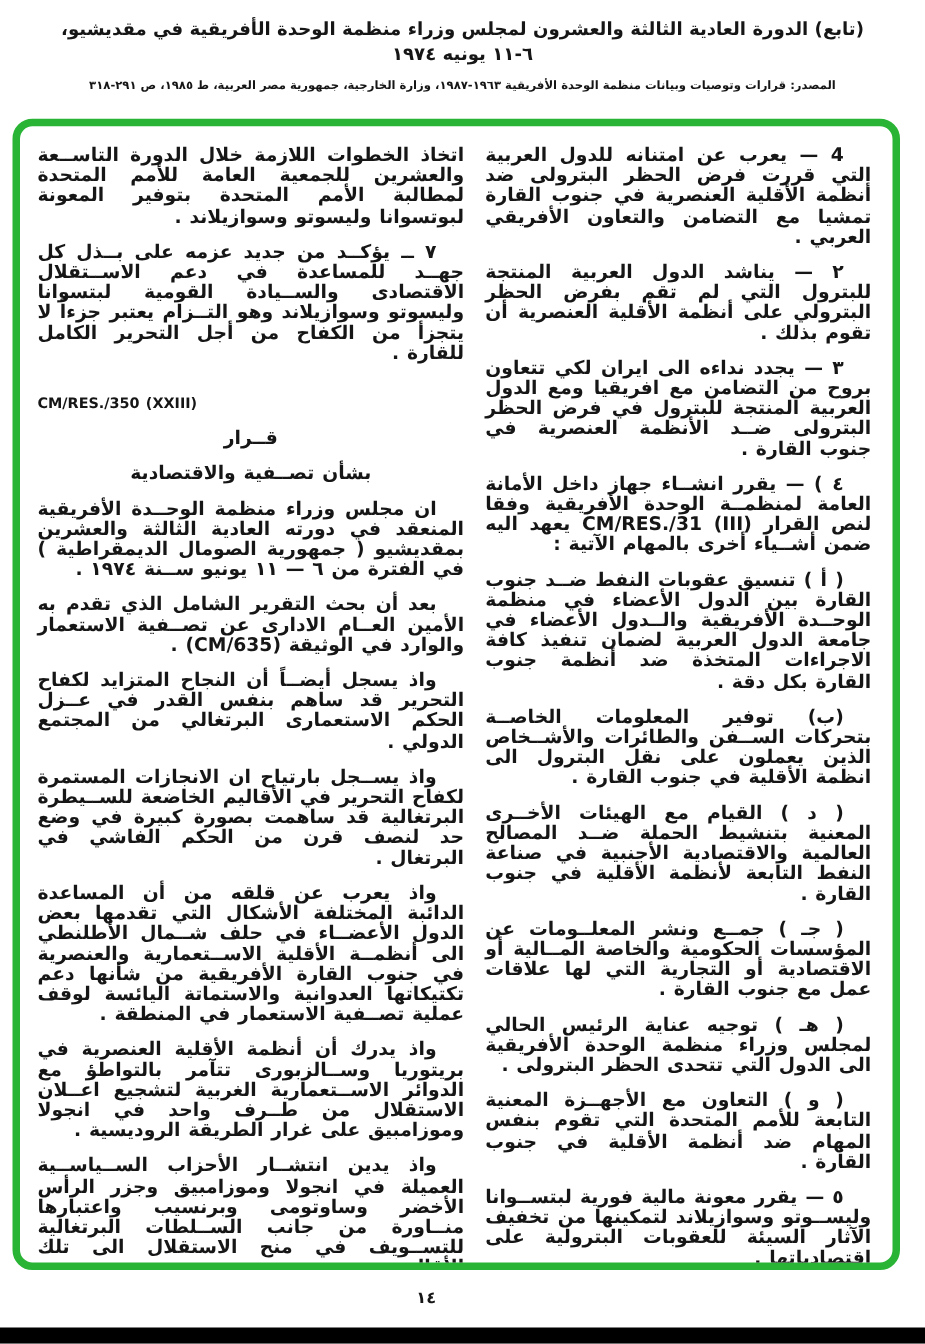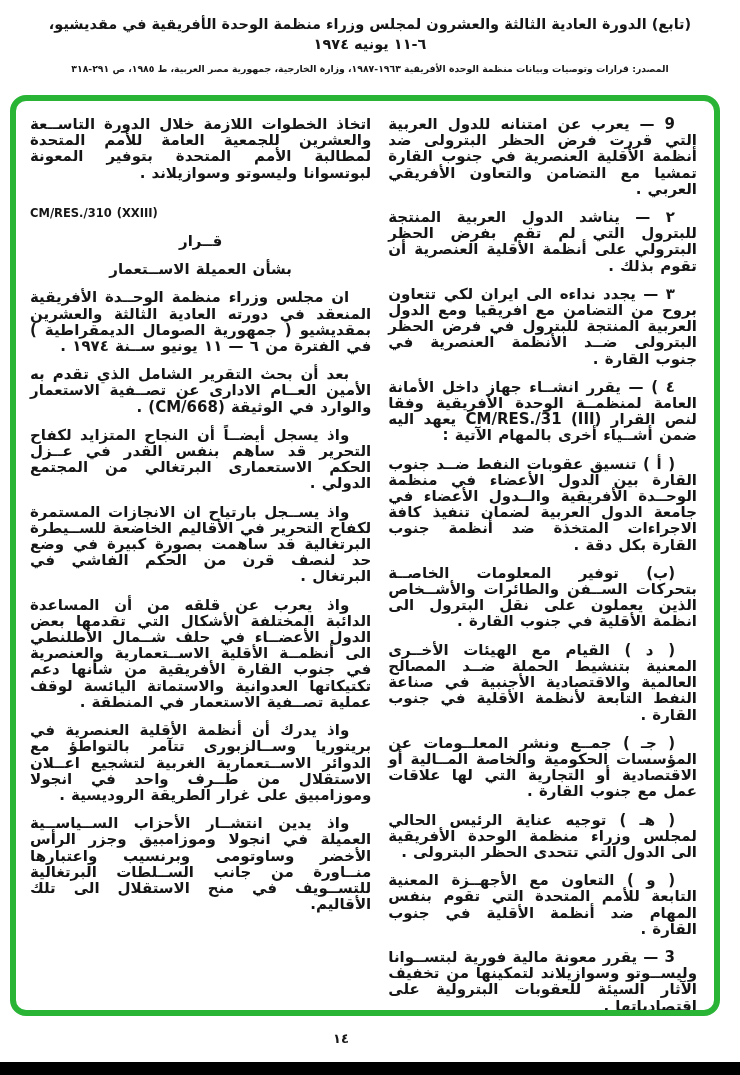--- a/index.html
+++ b/index.html
@@ -54,40 +54,41 @@
 <body>
 
 <div class="page-header">
   <div class="title">(تابع) الدورة العادية الثالثة والعشرون لمجلس وزراء منظمة الوحدة الأفريقية في مقديشيو، ٦-١١ يونيه ١٩٧٤</div>
   <div class="source">المصدر: قرارات وتوصيات وبيانات منظمة الوحدة الأفريقية ١٩٦٣-١٩٨٧، وزارة الخارجية، جمهورية مصر العربية، ط ١٩٨٥، ص ٢٩١-٣١٨</div>
 </div>
 
 <div class="frame">
   <div class="columns">
     <div class="col col-right" id="column-right">
-        <p class="para indent">9 — يعرب عن امتنانه للدول العربية التي قررت فرض الحظر البترولى ضد أنظمة الأقلية العنصرية في جنوب القارة تمشيا مع التضامن والتعاون الأفريقي العربي .</p>
+        <p class="para indent">4 — يعرب عن امتنانه للدول العربية التي قررت فرض الحظر البترولى ضد أنظمة الأقلية العنصرية في جنوب القارة تمشيا مع التضامن والتعاون الأفريقي العربي .</p>
         <p class="para indent">٢ — يناشد الدول العربية المنتجة للبترول التي لم تقم بفرض الحظر البترولي على أنظمة الأقلية العنصرية أن تقوم بذلك .</p>
         <p class="para indent">٣ — يجدد نداءه الى ايران لكي تتعاون بروح من التضامن مع افريقيا ومع الدول العربية المنتجة للبترول في فرض الحظر البترولى ضــد الأنظمة العنصرية في جنوب القارة .</p>
         <p class="para indent">٤ ) — يقرر انشــاء جهاز داخل الأمانة العامة لمنظمــة الوحدة الأفريقية وفقا لنص القرار CM/RES./31 (III) يعهد اليه ضمن أشــياء أخرى بالمهام الآتية :</p>
         <p class="para indent">( أ ) تنسيق عقوبات النفط ضــد جنوب القارة بين الدول الأعضاء في منظمة الوحــدة الأفريقية والــدول الأعضاء في جامعة الدول العربية لضمان تنفيذ كافة الاجراءات المتخذة ضد أنظمة جنوب القارة بكل دقة .</p>
         <p class="para indent">(ب) توفير المعلومات الخاصــة بتحركات الســفن والطائرات والأشــخاص الذين يعملون على نقل البترول الى انظمة الأقلية في جنوب القارة .</p>
         <p class="para indent">( د ) القيام مع الهيئات الأخــرى المعنية بتنشيط الحملة ضــد المصالح العالمية والاقتصادية الأجنبية في صناعة النفط التابعة لأنظمة الأقلية في جنوب القارة .</p>
         <p class="para indent">( جـ ) جمــع ونشر المعلــومات عن المؤسسات الحكومية والخاصة المــالية أو الاقتصادية أو التجارية التي لها علاقات عمل مع جنوب القارة .</p>
         <p class="para indent">( هـ ) توجيه عناية الرئيس الحالي لمجلس وزراء منظمة الوحدة الأفريقية الى الدول التي تتحدى الحظر البترولى .</p>
         <p class="para indent">( و ) التعاون مع الأجهــزة المعنية التابعة للأمم المتحدة التي تقوم بنفس المهام ضد أنظمة الأقلية في جنوب القارة .</p>
-        <p class="para indent">3 — يقرر معونة مالية فورية لبتســوانا وليســوتو وسوازيلاند لتمكينها من تخفيف الآثار السيئة للعقوبات البترولية على اقتصادياتها .</p>
+        <p class="para indent">٥ — يقرر معونة مالية فورية لبتســوانا وليســوتو وسوازيلاند لتمكينها من تخفيف الآثار السيئة للعقوبات البترولية على اقتصادياتها .</p>
         <p class="para indent">3 — يطلب الى المجموعة الأفريقية في الأمم المتحدة</p>
       </div>
     <div class="col col-left" id="column-left">
         <p class="para">اتخاذ الخطوات اللازمة خلال الدورة التاســعة والعشرين للجمعية العامة للأمم المتحدة لمطالبة الأمم المتحدة بتوفير المعونة لبوتسوانا وليسوتو وسوازيلاند .</p>
-        <p class="para latin gap-lg">CM/RES./310 (XXIII)</p>
+        <p class="para indent">٧ ــ يؤكــد من جديد عزمه على بــذل كل جهــد للمساعدة في دعم الاســتقلال الاقتصادى والســيادة القومية لبتسوانا وليسوتو وسوازيلاند وهو التــزام يعتبر جزءاً لا يتجزأ من الكفاح من أجل التحرير الكامل للقارة .</p>
+        <p class="para latin gap-lg">CM/RES./350 (XXIII)</p>
         <p class="para center gap-md">قــرار</p>
-        <p class="para center">بشأن العميلة الاســتعمار</p>
+        <p class="para center">بشأن تصــفية والاقتصادية</p>
         <p class="para indent gap-md">ان مجلس وزراء منظمة الوحــدة الأفريقية المنعقد في دورته العادية الثالثة والعشرين بمقديشيو ( جمهورية الصومال الديمقراطية ) في الفترة من ٦ — ١١ يونيو ســنة ١٩٧٤ .</p>
-        <p class="para indent">بعد أن بحث التقرير الشامل الذي تقدم به الأمين العــام الادارى عن تصــفية الاستعمار والوارد في الوثيقة (CM/668) .</p>
+        <p class="para indent">بعد أن بحث التقرير الشامل الذي تقدم به الأمين العــام الادارى عن تصــفية الاستعمار والوارد في الوثيقة (CM/635) .</p>
         <p class="para indent">واذ يسجل أيضــاً أن النجاح المتزايد لكفاح التحرير قد ساهم بنفس القدر في عــزل الحكم الاستعمارى البرتغالي من المجتمع الدولي .</p>
         <p class="para indent">واذ يســجل بارتياح ان الانجازات المستمرة لكفاح التحرير في الأقاليم الخاضعة للســيطرة البرتغالية قد ساهمت بصورة كبيرة في وضع حد لنصف قرن من الحكم الفاشي في البرتغال .</p>
         <p class="para indent">واذ يعرب عن قلقه من أن المساعدة الدائبة المختلفة الأشكال التي تقدمها بعض الدول الأعضــاء في حلف شــمال الأطلنطي الى أنظمــة الأقلية الاســتعمارية والعنصرية في جنوب القارة الأفريقية من شأنها دعم تكتيكاتها العدوانية والاستماتة اليائسة لوقف عملية تصــفية الاستعمار في المنطقة .</p>
         <p class="para indent">واذ يدرك أن أنظمة الأقلية العنصرية في بريتوريا وســالزبورى تتآمر بالتواطؤ مع الدوائر الاســتعمارية الغربية لتشجيع اعــلان الاستقلال من طــرف واحد في انجولا وموزامبيق على غرار الطريقة الروديسية .</p>
         <p class="para indent">واذ يدين انتشــار الأحزاب الســياســية العميلة في انجولا وموزامبيق وجزر الرأس الأخضر وساوتومى وبرنسيب واعتبارها منــاورة من جانب الســلطات البرتغالية للتســويف في منح الاستقلال الى تلك الأقاليم.</p>
       </div>
   </div>
 </div>
 
 <div class="page-number">١٤</div>

